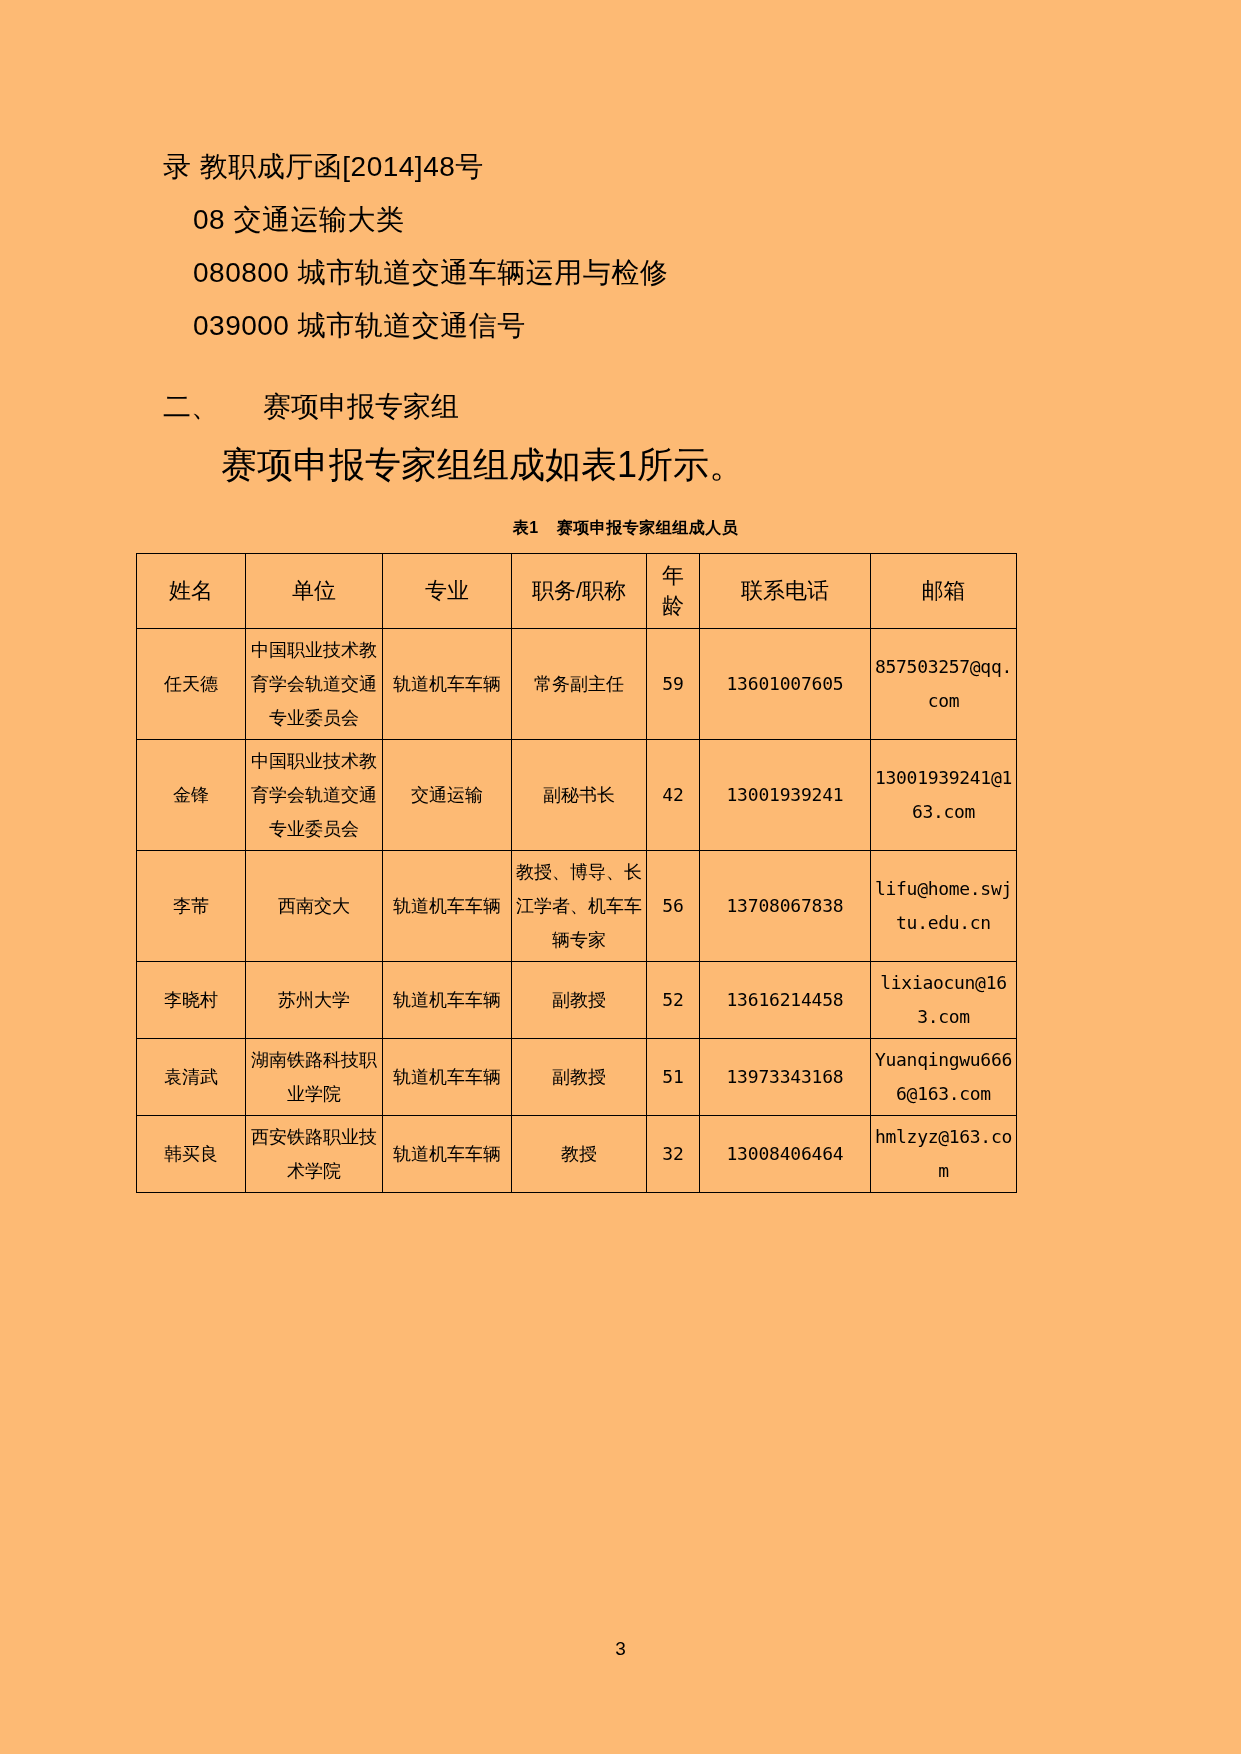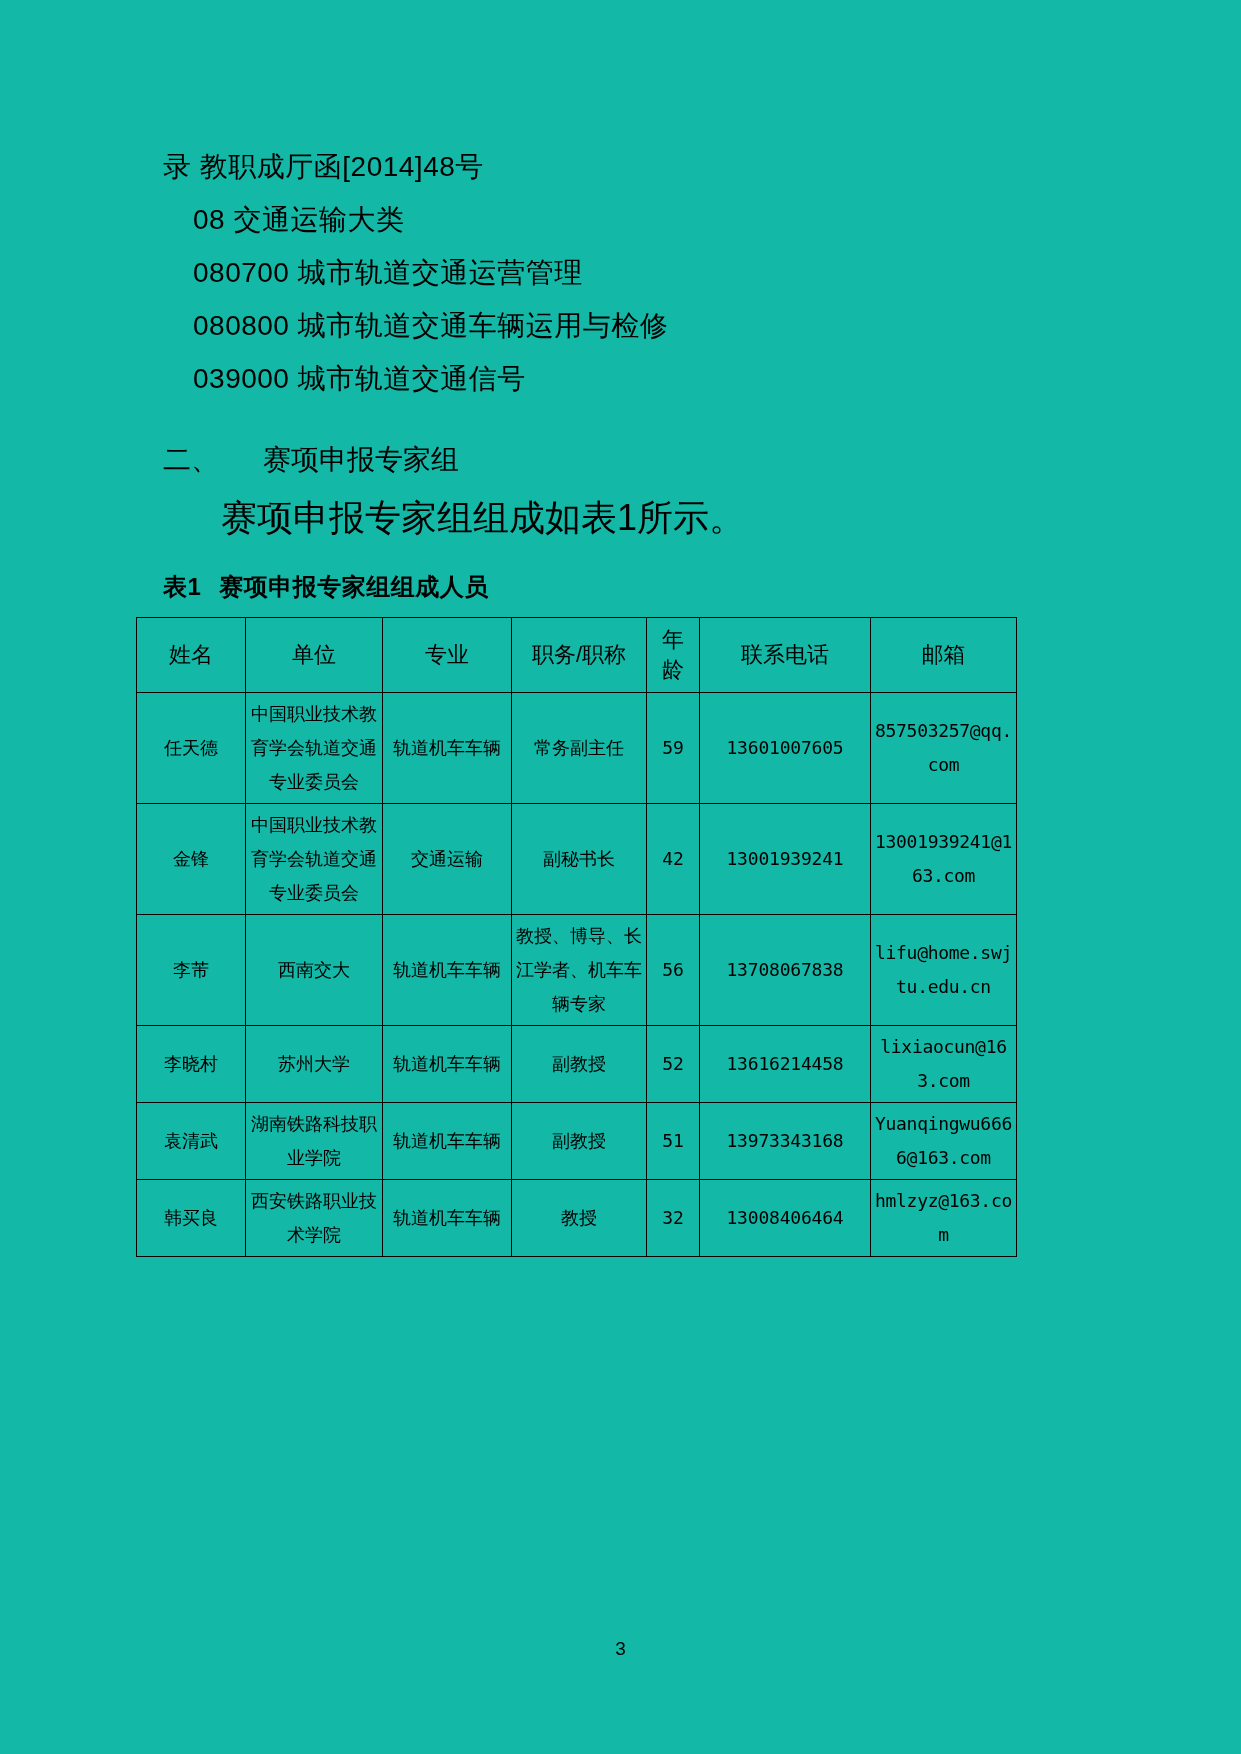--- a/index.html
+++ b/index.html
@@ -8,21 +8,21 @@
     background: #ffffff;
   }
   body {
     font-family: "Liberation Sans", "DejaVu Sans", sans-serif;
     color: #000000;
   }
   .page {
     position: relative;
     width: 1241px;
     height: 1754px;
-    background: #14b8a6;
+    background: #fdba74;
     overflow: hidden;
     box-sizing: border-box;
     padding: 0;
   }
   .content {
     position: absolute;
     left: 163px;
     top: 140px;
     width: 925px;
   }
@@ -50,23 +50,23 @@
   .section-body {
     font-size: 36px;
     line-height: 50px;
     margin-left: 58px;
     margin-top: 8px;
     white-space: nowrap;
   }
 
   
   .table-caption {
-    font-size: 24px;
+    font-size: 16px;
     font-weight: bold;
-    text-align: left;
+    text-align: center;
     margin-top: 28px;
     margin-bottom: 14px;
     letter-spacing: 0.5px;
   }
   .table-caption .cap-num { margin-right: 18px; }
 
   
   table.expert-table {
     border-collapse: collapse;
     width: 845px;
@@ -136,21 +136,20 @@
   }
 </style>
 </head>
 <body>
 
 <div class="page">
   <div class="content">
 
     <div class="para para-lvl1">录  教职成厅函[2014]48号</div>
     <div class="para para-lvl2">08  交通运输大类</div>
-    <div class="para para-lvl2">080700  城市轨道交通运营管理</div>
     <div class="para para-lvl2">080800  城市轨道交通车辆运用与检修</div>
     <div class="para para-lvl2">039000  城市轨道交通信号</div>
 
     <div class="section-heading">
       <span class="num">二、</span><span>赛项申报专家组</span>
     </div>
 
     <div class="section-body">赛项申报专家组组成如表1所示。</div>
 
     <div class="table-caption">

